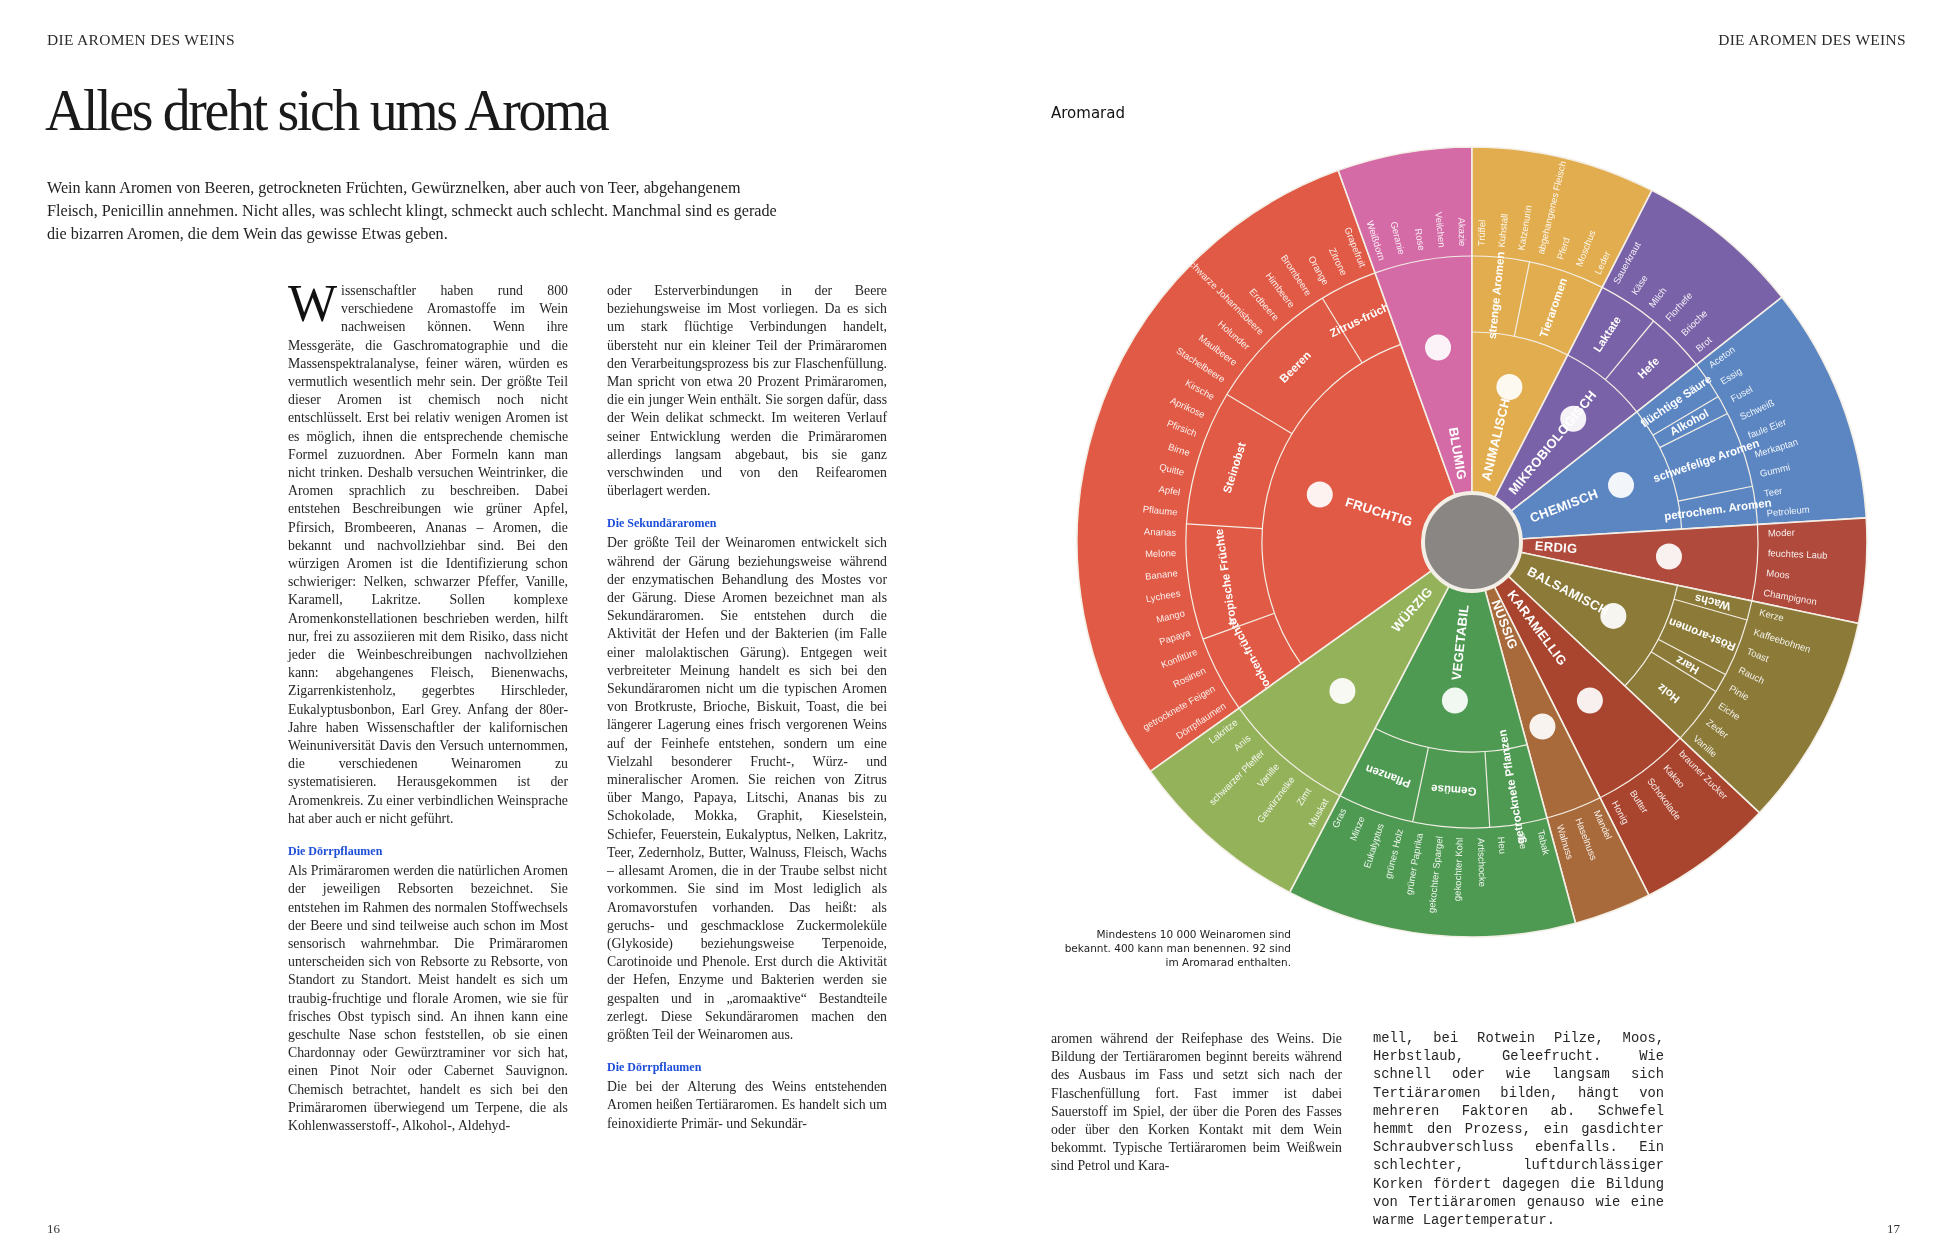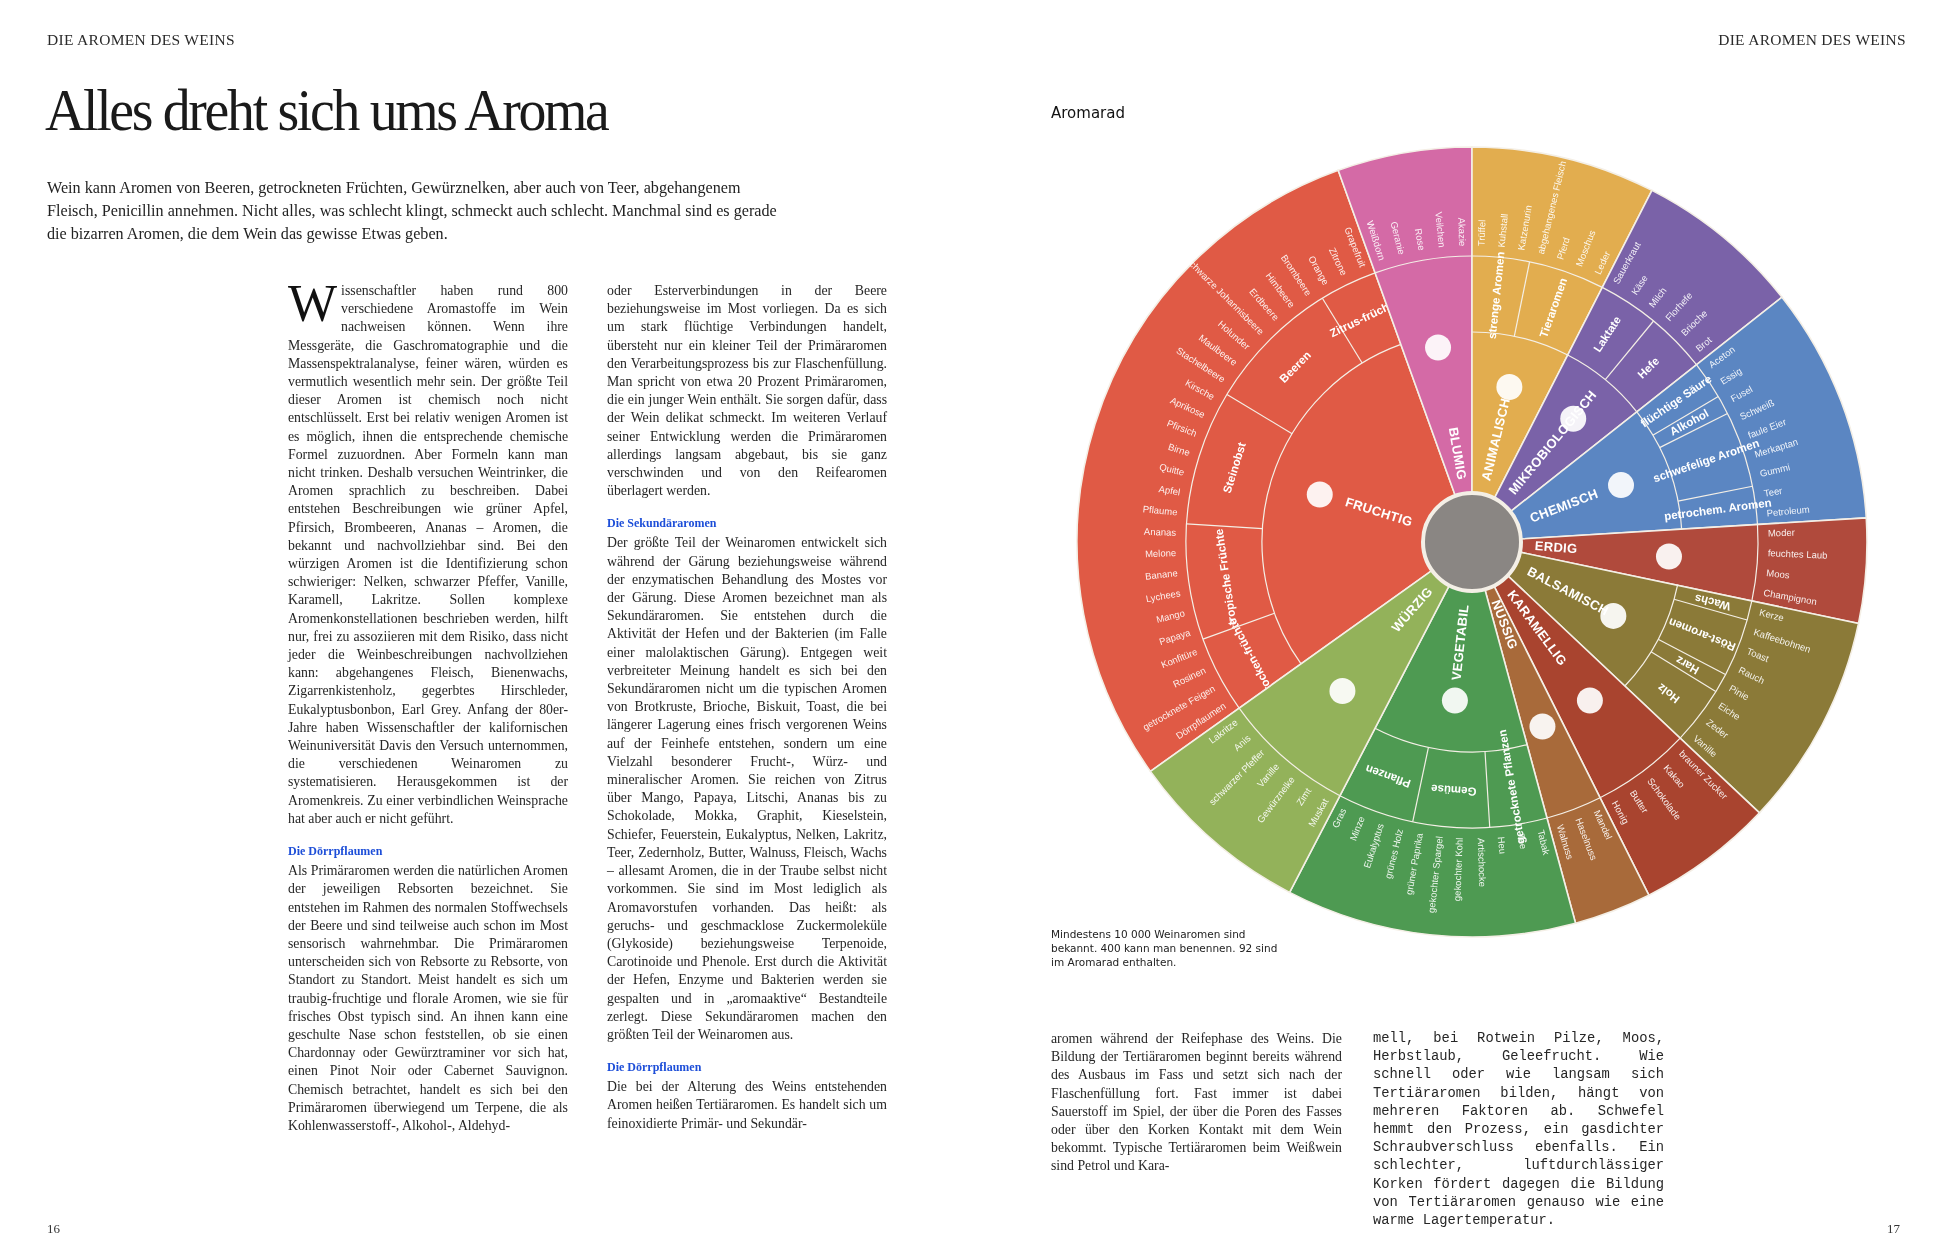--- a/index.html
+++ b/index.html
@@ -17,21 +17,21 @@
   .col h3 { font-family: Liberation Serif, serif; font-size: 12px; font-weight: bold; margin: 14px 0 2px 0; line-height: 18px; color: #1d4ed8; }
   .col1 { left: 288px; top: 282px; width: 280px; }
   .col2 { left: 607px; top: 282px; width: 280px; }
   .col3 { left: 1051px; top: 1030px; width: 291px; }
   .col4 { left: 1373px; top: 1030px; width: 291px; font-family: Liberation Mono, monospace; }
   .dropcap { float: left; font-size: 52px; line-height: 40px; margin: 2px 4px 0 0; font-family: "Liberation Serif", serif; color: #111; }
   .page-num { position: absolute; top: 1221px; font-family: "Liberation Serif", serif; font-size: 13px; color: #333; }
   .page-left .page-num { left: 47px; }
   .page-right .page-num { right: 40px; }
   .chart-title { position: absolute; left: 1051px; top: 104px; font-family: "DejaVu Sans", sans-serif; font-size: 15px; font-weight: normal; color: #111; }
-  .chart-caption { position: absolute; left: 1051px; top: 927px; width: 240px; font-family: "DejaVu Sans", sans-serif; font-size: 10.5px; line-height: 14px; color: #222; }
+  .chart-caption { position: absolute; left: 1051px; top: 927px; width: 240px; font-family: "DejaVu Sans", sans-serif; font-size: 10.5px; line-height: 14px; color: #222; text-align: right; }
   .wheel { position: absolute; left: 1070px; top: 140px; width: 804px; height: 804px; }
   .wheel svg { width: 804px; height: 804px; display: block; }
   .wheel text { font-family: "Liberation Sans", sans-serif; fill: #fff; }
   .lbl-main { font-size: 13px; font-weight: bold; letter-spacing: 0.3px; }
   .lbl-sub { font-size: 11.5px; font-weight: bold; }
   .lbl-leaf { font-size: 9.5px; fill-opacity: 0.9; }
 </style>
 </head>
 <body>
 

